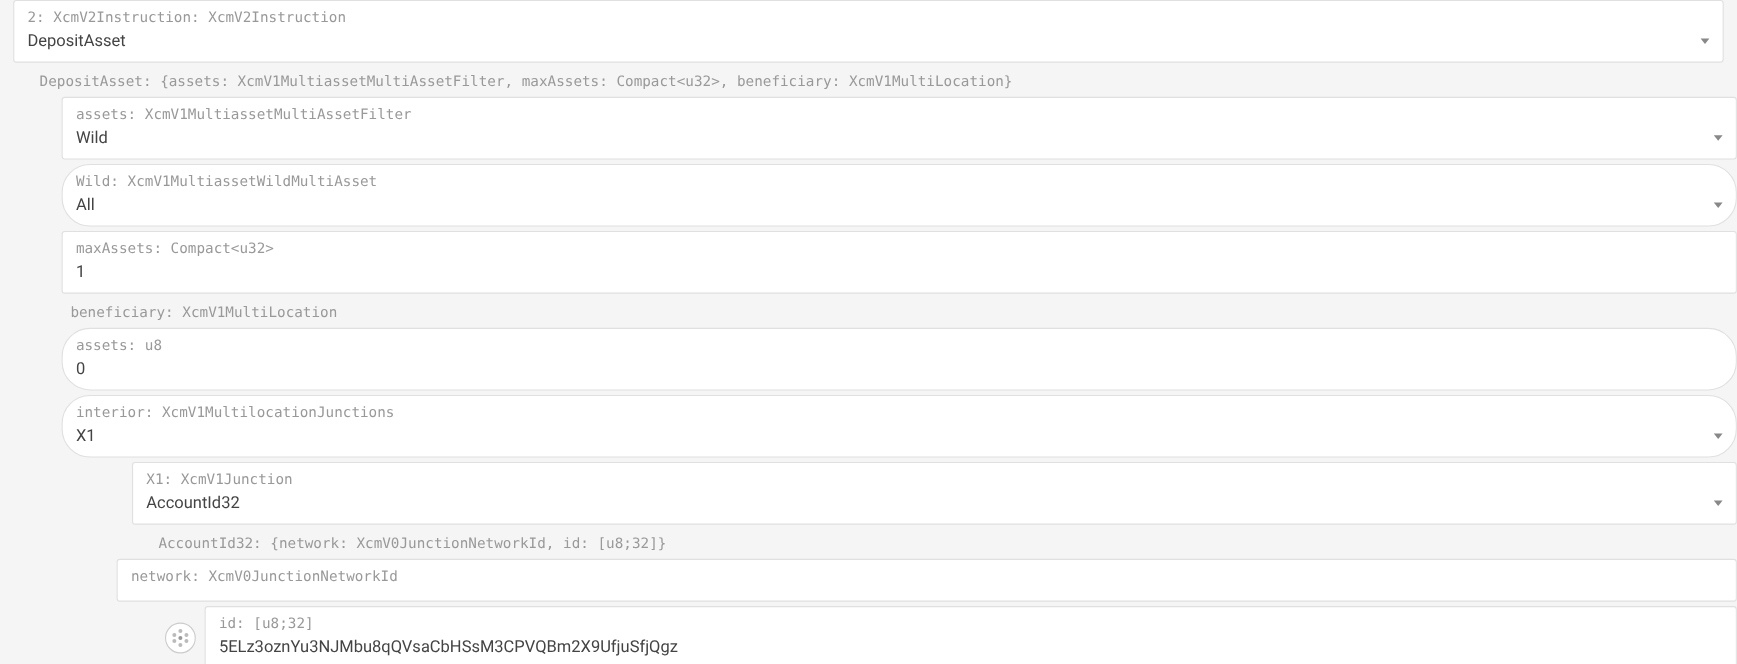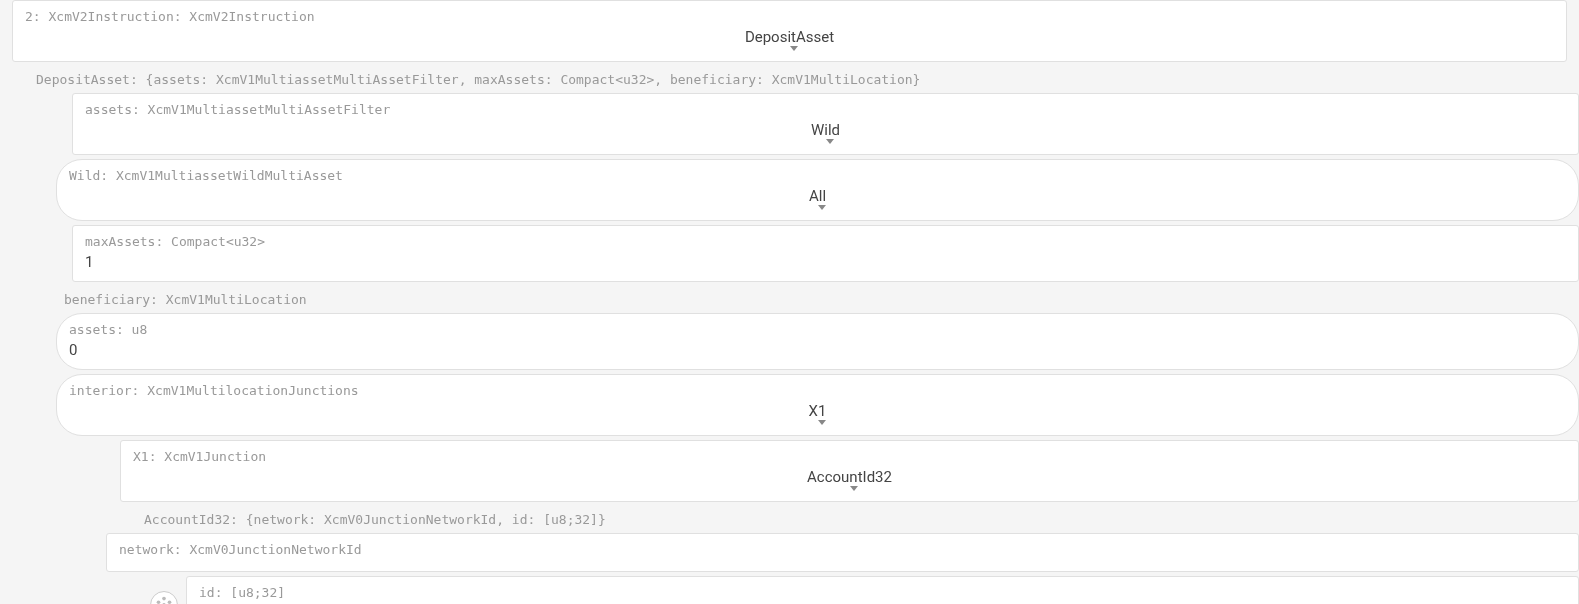--- a/index.html
+++ b/index.html
@@ -38,21 +38,21 @@
     }
     .input-text {
       border: none;
       outline: none;
       width: 100%;
       font-size: 15px;
       color: #444;
       background: transparent;
       font-family: inherit;
     }
-    .indent-1 { margin-left: 72px; }
+    .indent-1 { margin-left: 56px; }
     .indent-2 { margin-left: 56px; border-radius: 26px; }
     .indent-3 { margin-left: 120px; }
     .indent-4 { margin-left: 106px; }
     .section-header {
       padding: 6px 12px;
       font-family: "Menlo", "Consolas", monospace;
       font-size: 13px;
       color: #999;
       background: #f5f5f5;
     }
@@ -94,21 +94,20 @@
     .combined-label {
       font-family: "Menlo", "Consolas", monospace;
       font-size: 13px;
       color: #999;
       margin-bottom: 4px;
     }
     .combined-value-row {
       display: flex;
       align-items: center;
       justify-content: space-between;
-      flex-direction: column;
     }
   </style>
 </head>
 <body>
 
 <div class="container">
 
   <div class="root-box">
     <div class="combined-label-value">
       <div class="combined-label">2: XcmV2Instruction: XcmV2Instruction</div>

